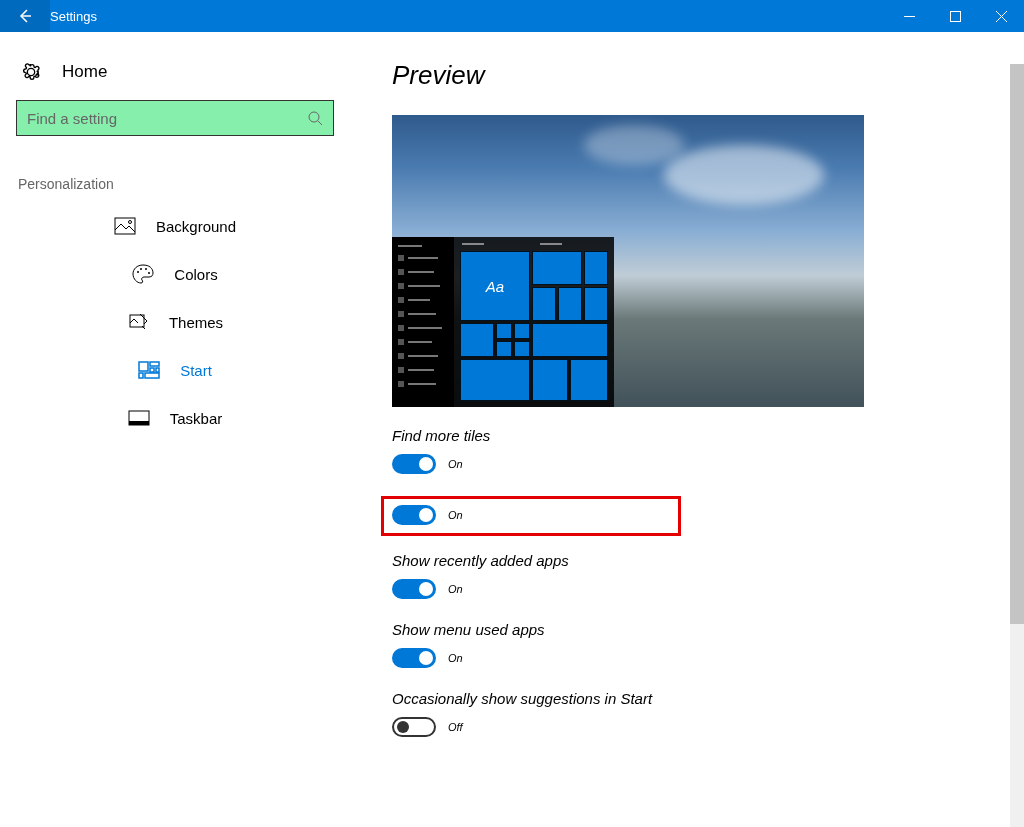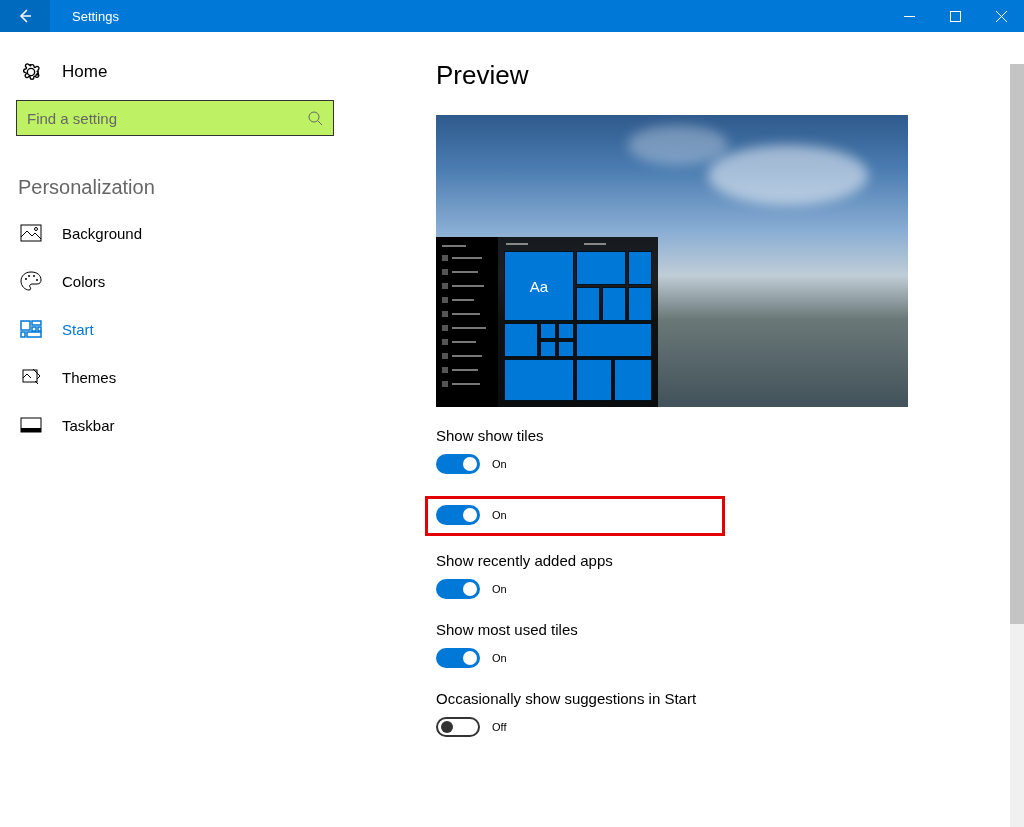--- a/index.html
+++ b/index.html
@@ -23,40 +23,38 @@
   }
   .back-btn {
     width: 50px;
     height: 32px;
     background: #006bbe;
     display: flex;
     align-items: center;
     justify-content: center;
   }
   .titlebar-title {
-    padding-left: 22px;
     font-size: 13px;
   }
   .win-controls {
     margin-left: auto;
     display: flex;
     height: 32px;
   }
   .win-btn {
     width: 46px;
     display: flex;
     align-items: center;
     justify-content: center;
   }
   
   .app-body {
     display: flex;
     height: calc(827px - 32px);
     position: relative;
-    gap: 44px;
   }
   .sidebar {
     width: 350px;
     padding: 26px 16px 0 16px;
   }
   .home-row {
     display: flex;
     align-items: center;
     gap: 20px;
     font-size: 17px;
@@ -64,51 +62,53 @@
   }
   .search-box {
     border: 1.5px solid #333;
     height: 36px;
     display: flex;
     align-items: center;
     padding: 0 10px;
     margin-bottom: 40px;
     color: #666;
     font-size: 15px;
-    background: #bef264;
+    background: #86efac;
   }
   .search-box .ph { flex: 1; }
   .section-label {
     color: #666;
-    font-size: 20px;
+    font-size: 14px;
     padding: 0 0 10px 2px;
   }
   .nav-item {
     display: flex;
     align-items: center;
     gap: 20px;
     font-size: 15px;
     padding: 14px 4px;
     color: #000;
+    justify-content: center;
   }
   .nav-item.active {
     color: #0078d7;
   }
   .nav-icon {
     width: 22px;
     height: 20px;
     display: flex;
     align-items: center;
     justify-content: center;
   }
   
   .content {
     flex: 1;
     padding: 28px 42px 0 42px;
     overflow: hidden;
+    font-style: italic;
   }
   .content h1 {
     font-weight: 400;
     font-size: 26px;
     margin-bottom: 24px;
   }
   .preview-img {
     width: 472px;
     height: 292px;
     position: relative;
@@ -313,44 +313,44 @@
             <circle cx="6" cy="8" r="1" fill="#000"></circle>
             <circle cx="9" cy="5" r="1" fill="#000"></circle>
             <circle cx="14" cy="5" r="1" fill="#000"></circle>
             <circle cx="17" cy="9" r="1" fill="#000"></circle>
           </svg>
       </span>
       <span>Colors</span>
     </div>
 
 
+    <div class="nav-item">
+      <span class="nav-icon">
+        <svg width="22" height="20" viewBox="0 0 22 20">
+            <rect x="3" y="3" width="14" height="12" stroke="#000" fill="none"></rect>
+            <path d="M3 11 L7 7 L11 11" stroke="#000" fill="none"></path>
+            <path d="M13 2 L20 9 L17 12" stroke="#000" fill="none"></path>
+            <path d="M15 14 L18 17" stroke="#000"></path>
+          </svg>
+      </span>
+      <span>Themes</span>
+    </div>
+
     <div class="nav-item active">
       <span class="nav-icon">
         <svg width="22" height="18" viewBox="0 0 22 18">
             <rect x="1" y="1" width="9" height="9" stroke="#0078d7" fill="none" stroke-width="1.5"></rect>
             <rect x="12" y="1" width="9" height="4" stroke="#0078d7" fill="none" stroke-width="1.5"></rect>
             <rect x="12" y="7" width="4" height="4" stroke="#0078d7" fill="none" stroke-width="1.5"></rect>
             <rect x="18" y="7" width="3" height="4" stroke="#0078d7" fill="none" stroke-width="1.5"></rect>
             <rect x="1" y="12" width="4" height="5" stroke="#0078d7" fill="none" stroke-width="1.5"></rect>
             <rect x="7" y="12" width="14" height="5" stroke="#0078d7" fill="none" stroke-width="1.5"></rect>
           </svg>
       </span>
       <span>Start</span>
-    </div>
-
-    <div class="nav-item">
-      <span class="nav-icon">
-        <svg width="22" height="20" viewBox="0 0 22 20">
-            <rect x="3" y="3" width="14" height="12" stroke="#000" fill="none"></rect>
-            <path d="M3 11 L7 7 L11 11" stroke="#000" fill="none"></path>
-            <path d="M13 2 L20 9 L17 12" stroke="#000" fill="none"></path>
-            <path d="M15 14 L18 17" stroke="#000"></path>
-          </svg>
-      </span>
-      <span>Themes</span>
     </div>
 
     <div class="nav-item">
       <span class="nav-icon">
         <svg width="22" height="16" viewBox="0 0 22 16">
             <rect x="1" y="1" width="20" height="14" stroke="#000" fill="none"></rect>
             <rect x="1" y="11" width="20" height="4" fill="#000"></rect>
           </svg>
       </span>
       <span>Taskbar</span>
@@ -426,41 +426,41 @@
           <div class="tile" style="top:86px; left:78px; width:76px; height:34px;"></div>
           <div class="tile" style="top:122px; left:6px; width:70px; height:42px;"></div>
           <div class="tile" style="top:122px; left:78px; width:36px; height:42px;"></div>
           <div class="tile" style="top:122px; left:116px; width:38px; height:42px;"></div>
         </div>
       </div>
     </div>
 
     <div id="settings-list">
         <div class="setting">
-          <div class="setting-label">Show show tiles</div>
+          <div class="setting-label">Find more tiles</div>
           <div class="toggle-row">
             <div class="toggle on"></div>
             <span class="toggle-state">On</span>
           </div>
         </div>
         <div class="setting highlighted">
           <div class="toggle-row">
             <div class="toggle on"></div>
             <span class="toggle-state">On</span>
           </div>
         </div>
         <div class="setting">
           <div class="setting-label">Show recently added apps</div>
           <div class="toggle-row">
             <div class="toggle on"></div>
             <span class="toggle-state">On</span>
           </div>
         </div>
         <div class="setting">
-          <div class="setting-label">Show most used tiles</div>
+          <div class="setting-label">Show menu used apps</div>
           <div class="toggle-row">
             <div class="toggle on"></div>
             <span class="toggle-state">On</span>
           </div>
         </div>
         <div class="setting">
           <div class="setting-label">Occasionally show suggestions in Start</div>
           <div class="toggle-row">
             <div class="toggle off"></div>
             <span class="toggle-state">Off</span>

